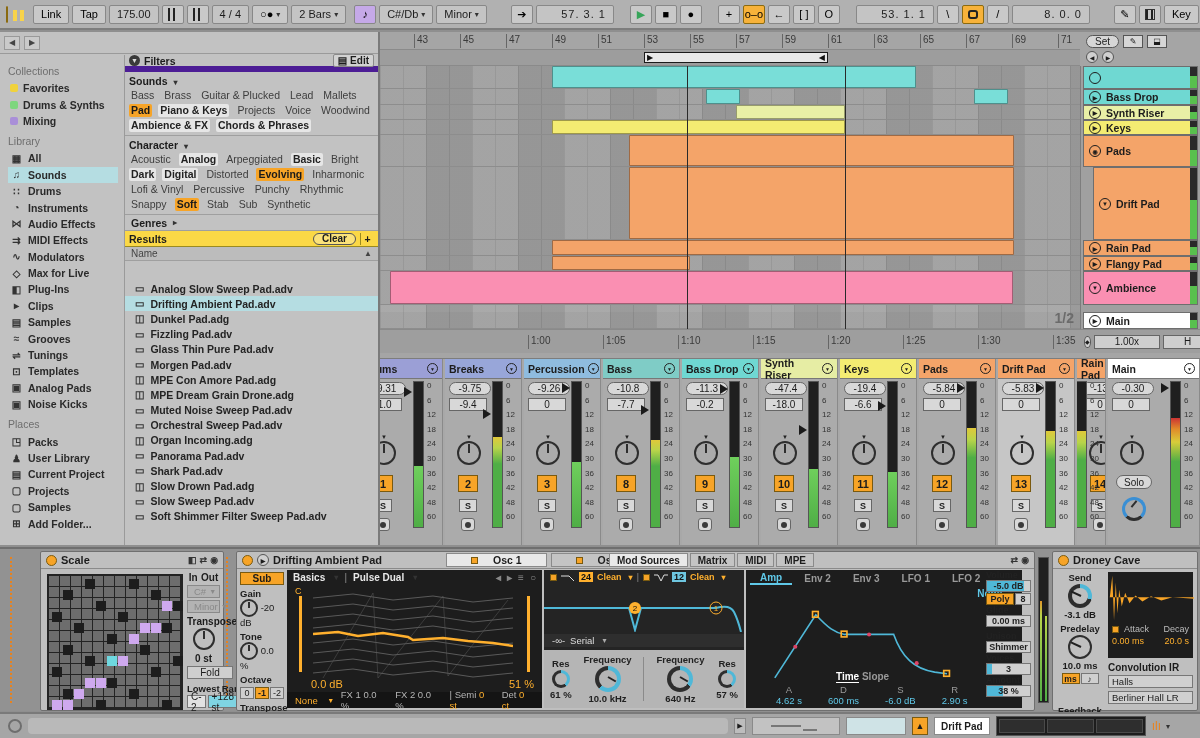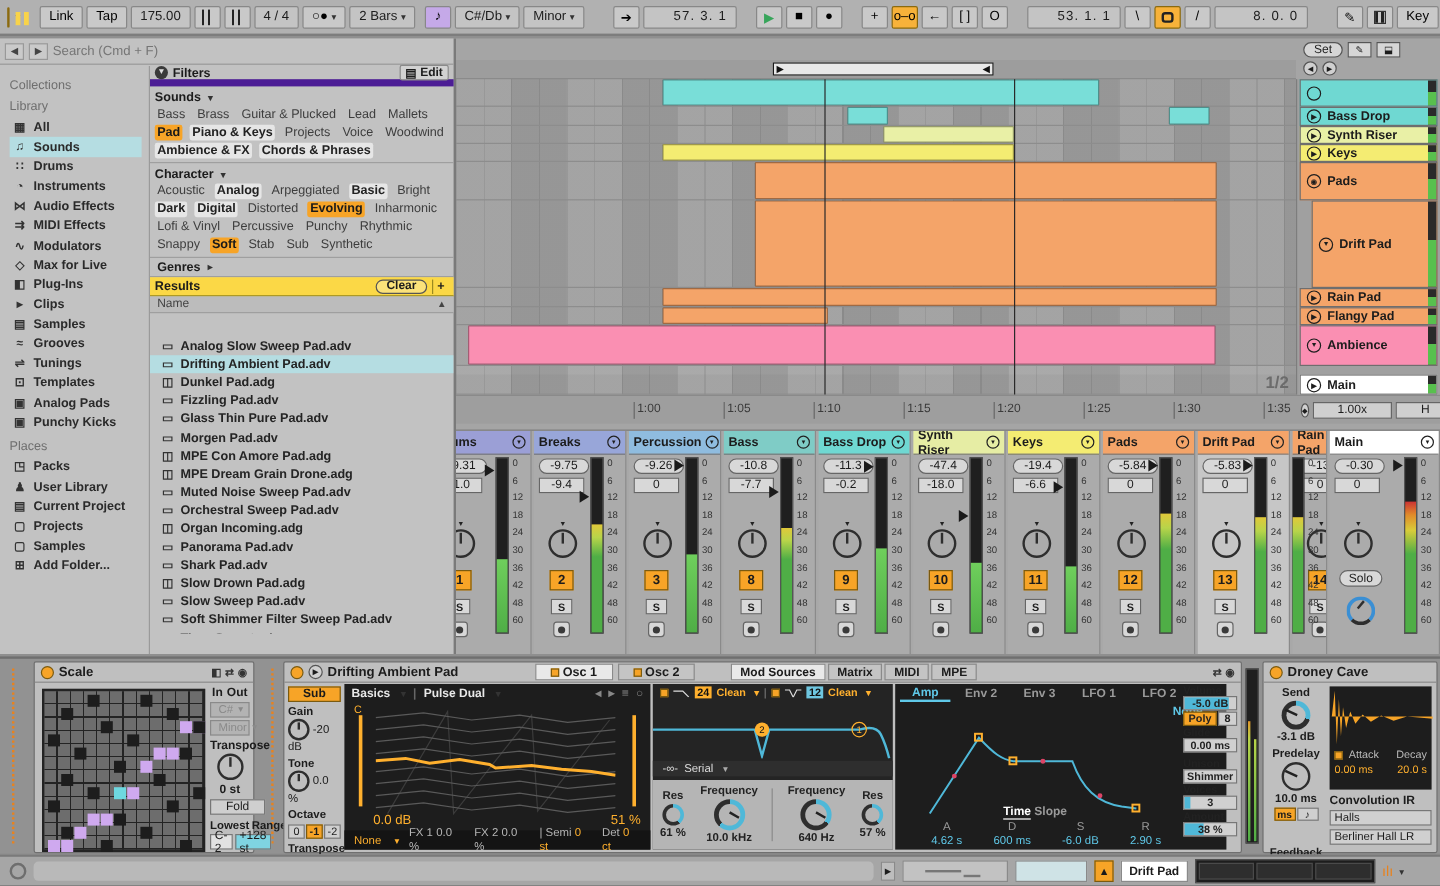--- a/index.html
+++ b/index.html
@@ -128,21 +128,21 @@
 .scsel{height:13px;background:#b3b3b3;border:1px solid #8a8a8a;color:#8a8a8a;display:flex;align-items:center;padding:0 3px;gap:3px;margin-top:2px;font-size:9.5px}
 .scsel .mdot{width:4px;height:4px;border-radius:50%;background:#e8821e}
 .scsel .dn{margin-left:auto;font-size:7px}
 .sclabel{font-weight:bold;text-align:center;margin-top:3px;font-size:10px}
 .scknob{width:22px;height:22px;border:2px solid #2e2e2e;border-radius:50%;margin:1px auto;position:relative}
 .scknob:after{content:"";position:absolute;left:50%;top:1px;width:2px;height:8px;background:#2e2e2e;transform:translateX(-50%)}
 .foldbtn{width:46px;height:13px;border:1px solid #777;background:#cfcfcf;margin:2px auto;display:flex;align-items:center;justify-content:center;font-size:10px}
 .lowrange{display:flex;gap:2px;justify-content:space-between;margin-top:4px;font-weight:bold;font-size:9.5px}
 .valbox{height:13px;border:1px solid #777;background:#e2e2e2;display:flex;align-items:center;justify-content:center;font-size:10px;padding:0 3px}
 .valbox.cyanbg{background:#7fd4e2}
-.wtab{height:14px;display:flex;align-items:center;gap:3px;border:1px solid #8a8a8a;background:#c4c4c4;padding:0 12px;font-size:10.5px;font-weight:bold}
+.wtab{height:14px;display:flex;align-items:center;gap:15px;border:1px solid #8a8a8a;background:#c4c4c4;padding:0 24px;font-size:10.5px;font-weight:bold}
 .wtab.act{background:#e9e9e9}
 .osq{width:7px;height:7px;background:#f7a427;border:1px solid #7a5a10}
 .darkpanel{position:absolute;background:#1d1d1d;color:#cfcfcf}
 .subcol{position:absolute;left:3px;top:20px;width:44px;bottom:3px;font-size:9.5px}
 .subchip{height:13px;background:#f7a427;border:1px solid #7a5a10;color:#1a1a1a;font-weight:bold;display:flex;align-items:center;justify-content:center;font-size:10px}
 .sublabel{font-weight:bold;margin-top:3px}
 .subknob{width:18px;height:18px;border:2px solid #2e2e2e;border-radius:50%;position:relative;display:inline-block;vertical-align:middle}
 .subknob:after{content:"";position:absolute;left:50%;top:1px;width:2px;height:6px;background:#2e2e2e;transform:translateX(-50%)}
 .octrow{display:flex;gap:1px;margin-top:2px}
 .octbtn{width:14px;height:12px;border:1px solid #777;background:#cfcfcf;font-size:9px;display:flex;align-items:center;justify-content:center}
@@ -261,24 +261,40 @@
     <button class="tbtn">Key</button>
 
     <span class="stripes gap8"></span>
 
   </div>
 
   <div class="browser">
     <div class="searchrow">
       <span class="navarr">◀</span>
       <span class="navarr">▶</span>
-      <input class="searchinput" placeholder="Search (Cmd + F)" style="">
     </div>
     <div class="sidebar">
       <div class="sectitle">Collections</div>
+      <div>
+
+          <div class="sitem">
+            <span class="swatch" style="background: rgb(240, 210, 60);"></span>
+            <span>Favorites</span>
+          </div>
+
+          <div class="sitem">
+            <span class="swatch" style="background: rgb(126, 214, 126);"></span>
+            <span>Drums &amp; Synths</span>
+          </div>
+
+          <div class="sitem">
+            <span class="swatch" style="background: rgb(169, 143, 216);"></span>
+            <span>Mixing</span>
+          </div>
+        </div>
       <div class="sectitle">Library</div>
       <div>
 
           <div class="sitem">
             <span class="licon">▦</span>
             <span>All</span>
           </div>
 
           <div class="sitem sel">
             <span class="licon">♫</span>
@@ -345,21 +361,21 @@
             <span>Templates</span>
           </div>
 
           <div class="sitem">
             <span class="licon">▣</span>
             <span>Analog Pads</span>
           </div>
 
           <div class="sitem">
             <span class="licon">▣</span>
-            <span>Punchy Kicks</span>
+            <span>Noise Kicks</span>
           </div>
         </div>
       <div class="sectitle">Places</div>
       <div>
 
           <div class="sitem">
             <span class="licon">◳</span>
             <span>Packs</span>
           </div>
 
@@ -535,20 +551,38 @@
 
           <div class="ritem">
             <span class="ficon">◫</span>
             <span>Tizzy Carpet.adg</span>
           </div>
         </div>
     </div>
   </div>
 
   <div class="arr">
+    <div class="rulerbar">
+
+    <span class="barnum" style="left: 34px;">43</span>
+        <span class="barnum" style="left: 80px;">45</span>
+        <span class="barnum" style="left: 126px;">47</span>
+        <span class="barnum" style="left: 172px;">49</span>
+        <span class="barnum" style="left: 218px;">51</span>
+        <span class="barnum" style="left: 264px;">53</span>
+        <span class="barnum" style="left: 310px;">55</span>
+        <span class="barnum" style="left: 356px;">57</span>
+        <span class="barnum" style="left: 402px;">59</span>
+        <span class="barnum" style="left: 448px;">61</span>
+        <span class="barnum" style="left: 494px;">63</span>
+        <span class="barnum" style="left: 540px;">65</span>
+        <span class="barnum" style="left: 586px;">67</span>
+        <span class="barnum" style="left: 632px;">69</span>
+        <span class="barnum" style="left: 678px;">71</span>
+      </div>
     <div class="looplane">
       <div class="loopbrace" id="loopbrace" style="left: 264px; width: 184px;">
           <span>▶</span>
           <span>◀</span>
         </div>
     </div>
     <div class="setrow">
       <span class="setbtn">Set</span>
       <span class="sqbtn">✎</span>
       <span class="sqbtn">⬓</span>
@@ -1064,21 +1098,21 @@
 60</div>
           </div>
         </div>
       </div>
     </div>
 
   <div class="devarea">
     <div class="rail" style="left:10px"></div>
     <div class="rail" style="left:226px"></div>
 
-    <div class="device" style="left:28px;width:184px">
+    <div class="device" style="left:40px;width:184px">
       <div class="dtitle">
         <span class="power"></span>
         <span>Scale</span>
         <span class="dico">
             <span>◧</span>
             <span>⇄</span>
             <span>◉</span>
           </span>
       </div>
       <div class="scgrid">

